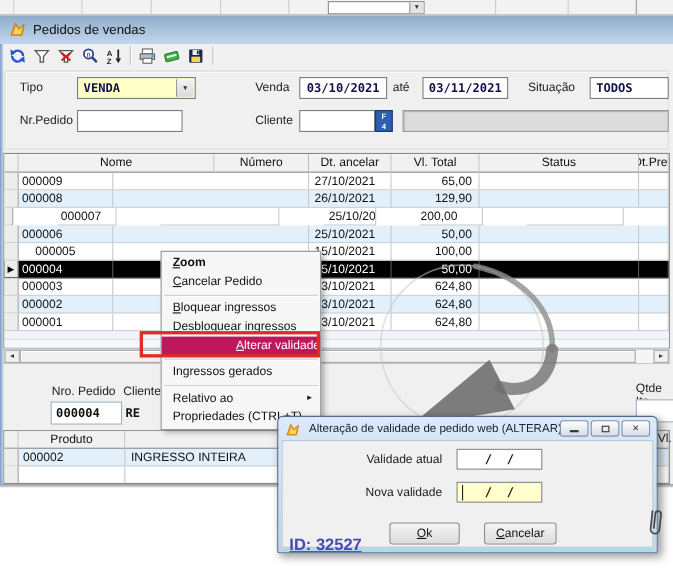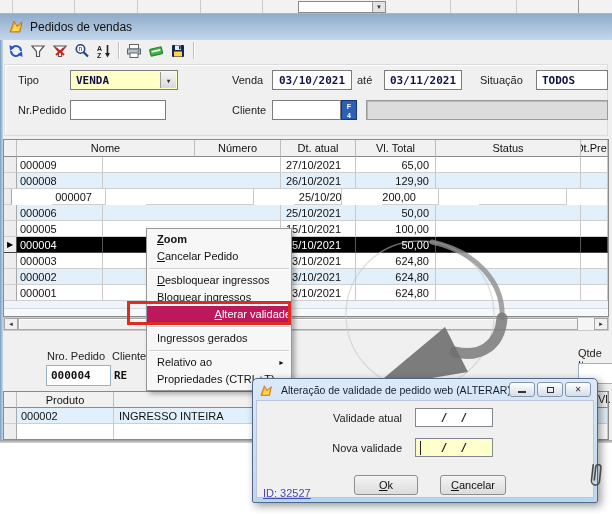--- a/index.html
+++ b/index.html
@@ -105,21 +105,21 @@
              border-radius:3px; display:flex; align-items:center; justify-content:center; font-size:8px; color:#333; }
   .dlg-client { position:absolute; left:3px; top:21px; right:3px; bottom:4px; background:#f0f0f0;
                 border:1px solid #b9c7d8; }
   .dlg-lbl { position:absolute; width:90px; text-align:right; color:#222; }
   .dlg-input { position:absolute; width:78px; height:19px; background:#fff; border:1px solid #828790;
                font-family:"DejaVu Sans Mono", monospace; font-weight:bold; font-size:11px;
                display:flex; align-items:center; justify-content:center; white-space:pre; }
   .dlg-btn { position:absolute; height:20px; background:linear-gradient(#f4f4f4,#dcdcdc); border:1px solid #8e8e8e;
              border-radius:3px; font-size:11px; text-align:center; line-height:18px; color:#111; }
   .dlg-btn u { text-decoration:underline; }
-  .id-link { position:absolute; left:6px; top:86px; color:#4848b0; font-weight:normal; text-decoration:underline; font-size:11px; }
+  .id-link { position:absolute; left:6px; top:86px; color:#4848b0; font-weight:bold; text-decoration:underline; font-size:15px; }
   .caret { position:absolute; left:4px; top:2px; width:1px; height:14px; background:#222; }
 </style>
 </head>
 <body>
 
 <div class="screen">
 
   <div class="abs top-strip">
     <div class="tick" style="left:12px"></div>
       <div class="tick" style="left:74px"></div>
@@ -233,21 +233,21 @@
     <span class="lbl" style="left:232px; top:90px;">Cliente</span>
     <div class="plain-input" style="left:272px; top:86px; width:69px; height:20px;"></div>
     <div class="f4-btn" style="left:341px; top:86px; width:16px; height:20px;">F<br>4</div>
     <div class="gray-input" style="left:366px; top:86px; width:242px; height:20px;"></div>
 
     <div class="grid" style="left:3px; top:125px; width:606px; height:178px;" id="orders-grid">
         <div class="g-row g-head" style="height: 17px;">
           <div class="g-cell g-ind" style="width: 13px;"></div>
           <div class="g-cell" style="width: 178px;">Nome</div>
           <div class="g-cell" style="width: 86px;">Número</div>
-          <div class="g-cell" style="width: 75px;">Dt. atual</div>
+          <div class="g-cell" style="width: 75px;">Dt. ancelar</div>
           <div class="g-cell" style="width: 80px;">Vl. Total</div>
           <div class="g-cell" style="width: 145px;">Status</div>
           <div class="g-cell" style="width: auto; flex: 1 1 0%;">Dt.Prev</div>
         </div>
         <div class="g-row" style="height: 16px;">
           <div class="g-cell g-ind" style="width: 13px;"></div>
           <div class="g-cell" style="width: 86px; padding-left: 3px;">000009</div>
           <div class="g-cell" style="width: 178px;"></div>
           <div class="g-cell" style="width: 75px; padding-left: 5px; text-align: center;">27/10/2021</div>
           <div class="g-cell" style="width: 80px; padding-right: 6px; justify-content: flex-end;">65,00</div>
@@ -276,21 +276,21 @@
           <div class="g-cell g-ind" style="width: 13px;"></div>
           <div class="g-cell" style="width: 86px; padding-left: 3px;">000006</div>
           <div class="g-cell" style="width: 178px;"></div>
           <div class="g-cell" style="width: 75px; padding-left: 5px;">25/10/2021</div>
           <div class="g-cell" style="width: 80px; padding-right: 6px; justify-content: flex-end;">50,00</div>
           <div class="g-cell" style="width: 145px;"></div>
           <div class="g-cell" style="flex: 1 1 0%;"></div>
         </div>
         <div class="g-row" style="height: 16px;">
           <div class="g-cell g-ind" style="width: 13px;"></div>
-          <div class="g-cell" style="width: 86px; padding-left: 3px;">000005</div>
+          <div class="g-cell" style="width: 86px; padding-left: 15px;">000005</div>
           <div class="g-cell" style="width: 178px;"></div>
           <div class="g-cell" style="width: 75px; padding-left: 5px;">15/10/2021</div>
           <div class="g-cell" style="width: 80px; padding-right: 6px; justify-content: flex-end;">100,00</div>
           <div class="g-cell" style="width: 145px;"></div>
           <div class="g-cell" style="flex: 1 1 0%;"></div>
         </div>
         <div class="g-row row-sel" style="height: 16px;">
           <div class="g-cell g-ind" style="width: 13px;">▶</div>
           <div class="g-cell" style="width: 86px; padding-left: 3px;">000004</div>
           <div class="g-cell" style="width: 178px;"></div>
@@ -371,22 +371,22 @@
     <circle cx="420" cy="315" r="74" stroke="#c9c9c9" stroke-width="1.5" fill="none" opacity="0.55"></circle>
     <path d="M 432 242 C 478 252 504 284 502 318" stroke="#8f8f8f" stroke-width="5" fill="none" opacity="0.8" stroke-linecap="round"></path>
     <path d="M 502 318 C 500 346 480 358 455 352" stroke="#7a7a7a" stroke-width="11" fill="none" opacity="0.85" stroke-linecap="round"></path>
     <polygon points="445,327 468,372 372,388" fill="#6f6f6f" opacity="0.9"></polygon>
   </svg>
 
   <div class="context-menu" id="context-menu">
       <div class="m-item m-bold"><u>Z</u>oom</div>
       <div class="m-item"><u>C</u>ancelar Pedido</div>
       <div class="m-sep"></div>
+      <div class="m-item"><u>B</u>loquear ingressos</div>
       <div class="m-item"><u>D</u>esbloquear ingressos</div>
-      <div class="m-item"><u>B</u>loquear ingressos</div>
       <div class="m-item m-hl"><u>A</u>lterar validade</div>
       <div class="m-sep"></div>
       <div class="m-item">Ingressos <u>g</u>erados</div>
       <div class="m-sep"></div>
       <div class="m-item">Relativo ao<span class="m-sub">►</span></div>
       <div class="m-item">Propriedades (CTRL+T)</div>
     </div>
   <div class="red-annotation"></div>
 
   <div class="dialog">

